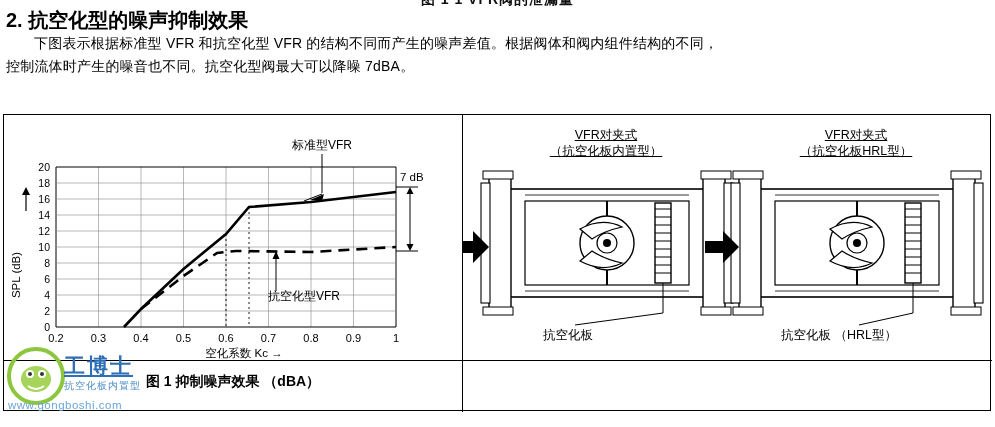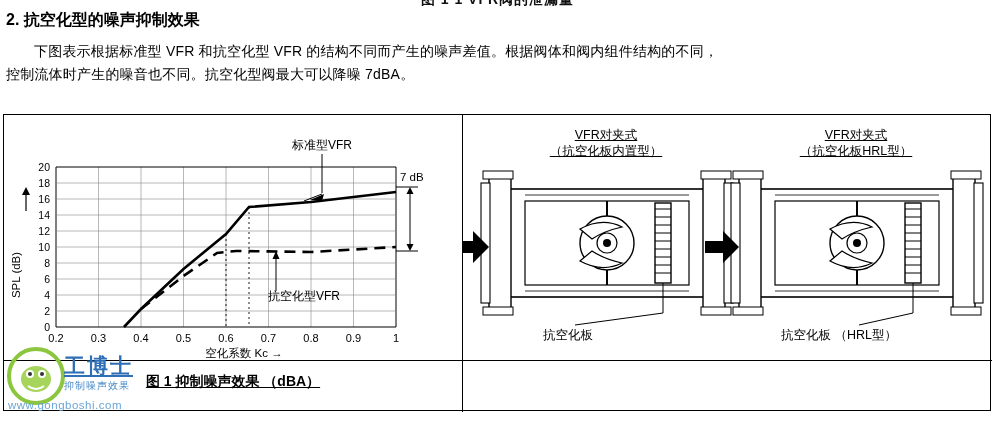--- a/index.html
+++ b/index.html
@@ -28,24 +28,24 @@
   }
 
   
   .section {
     position: absolute;
     top: 10px;
     left: 6px;
     width: 975px;
   }
   .sec-title {
-    font-size: 16px;
+    font-size: 20px;
     font-weight: bold;
     line-height: 20px;
-    margin-bottom: 10px;
+    margin-bottom: 2px;
   }
   .sec-title .num { font-weight: bold; }
   .para {
     font-size: 14px;
     line-height: 23px;
     text-indent: 28px;
     letter-spacing: 0.2px;
   }
 
   
@@ -83,21 +83,21 @@
     background: #000;
   }
 
   .caption {
     position: absolute;
     font-size: 14px;
     font-weight: bold;
     white-space: nowrap;
   }
   .caption-left {
-    left: 0; top: 258px; width: 458px; text-align: center; text-decoration: underline;
+    left: 0; top: 258px; width: 458px; text-align: center;
   }
   .caption-right {
     left: 458px; top: 258px; width: 530px; text-align: center;
   }
 
   
   .chart-wrap {
     position: absolute;
     left: 0; top: 0; width: 458px; height: 245px;
   }
@@ -359,15 +359,15 @@
   <svg width="60" height="60" viewBox="0 0 60 60" style="position:absolute;left:6px;top:6px">
     <circle cx="30" cy="30" r="27" fill="none" stroke="#8cc63f" stroke-width="4"></circle>
     <ellipse cx="30" cy="33" rx="15" ry="13" fill="#a7d45a"></ellipse>
     <circle cx="24" cy="28" r="4" fill="#fff"></circle>
     <circle cx="36" cy="28" r="4" fill="#fff"></circle>
     <circle cx="24" cy="28" r="2" fill="#333"></circle>
     <circle cx="36" cy="28" r="2" fill="#333"></circle>
     <path d="M22,40 q8,6 16,0" stroke="#fff" stroke-width="2" fill="none"></path>
   </svg>
   <div class="wm-text1">工博士</div>
-  <div class="wm-text2">抑制噪声效果</div>
+  <div class="wm-text2">抗空化板内置型</div>
   <div class="wm-text3">www.gongboshi.com</div>
 </div>
 
 </body></html>

